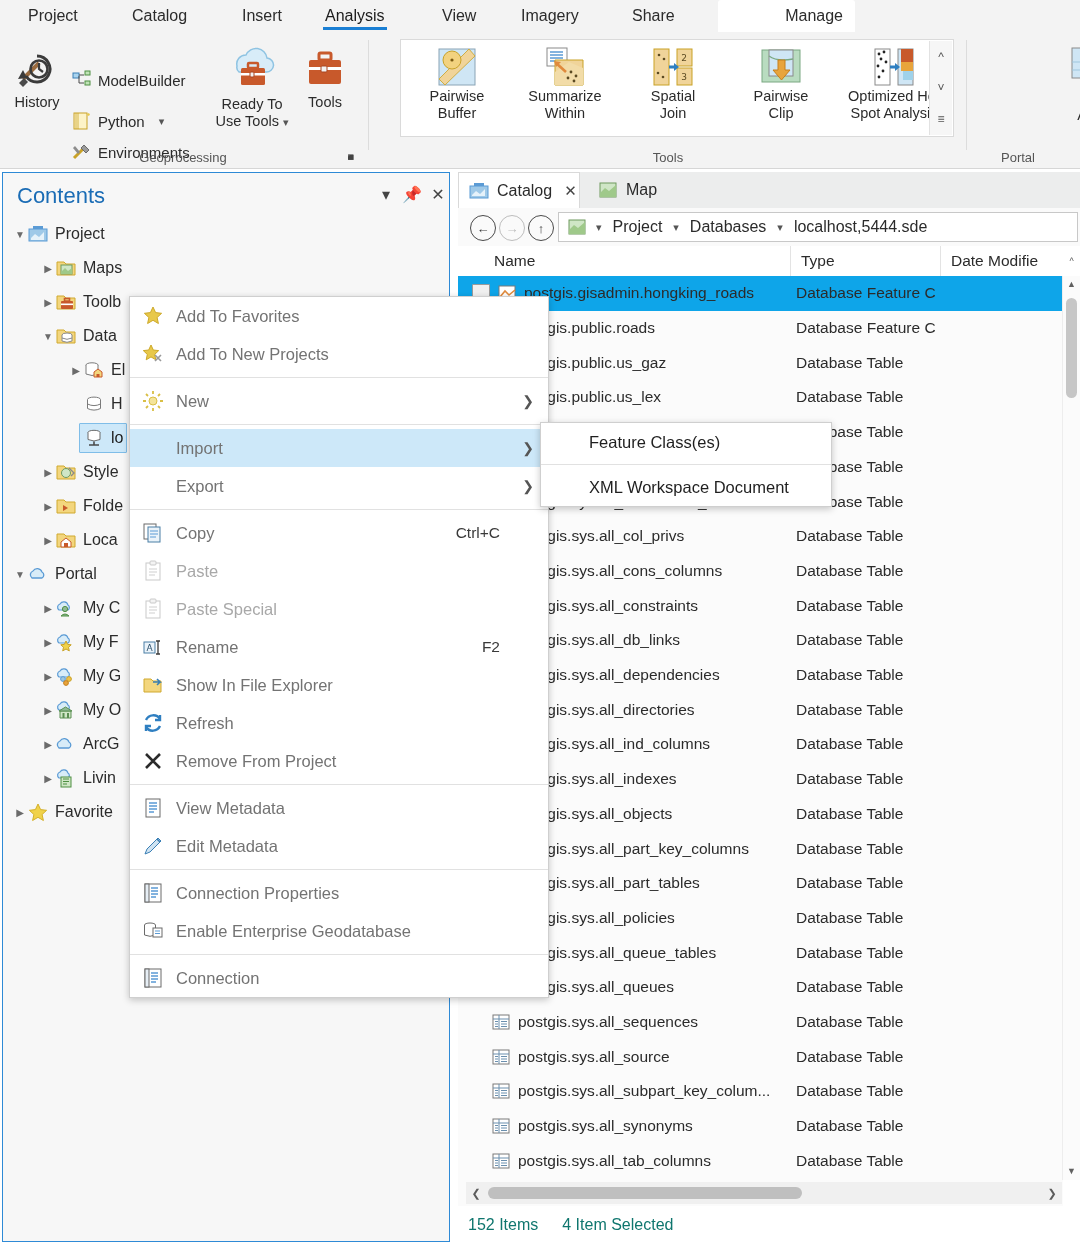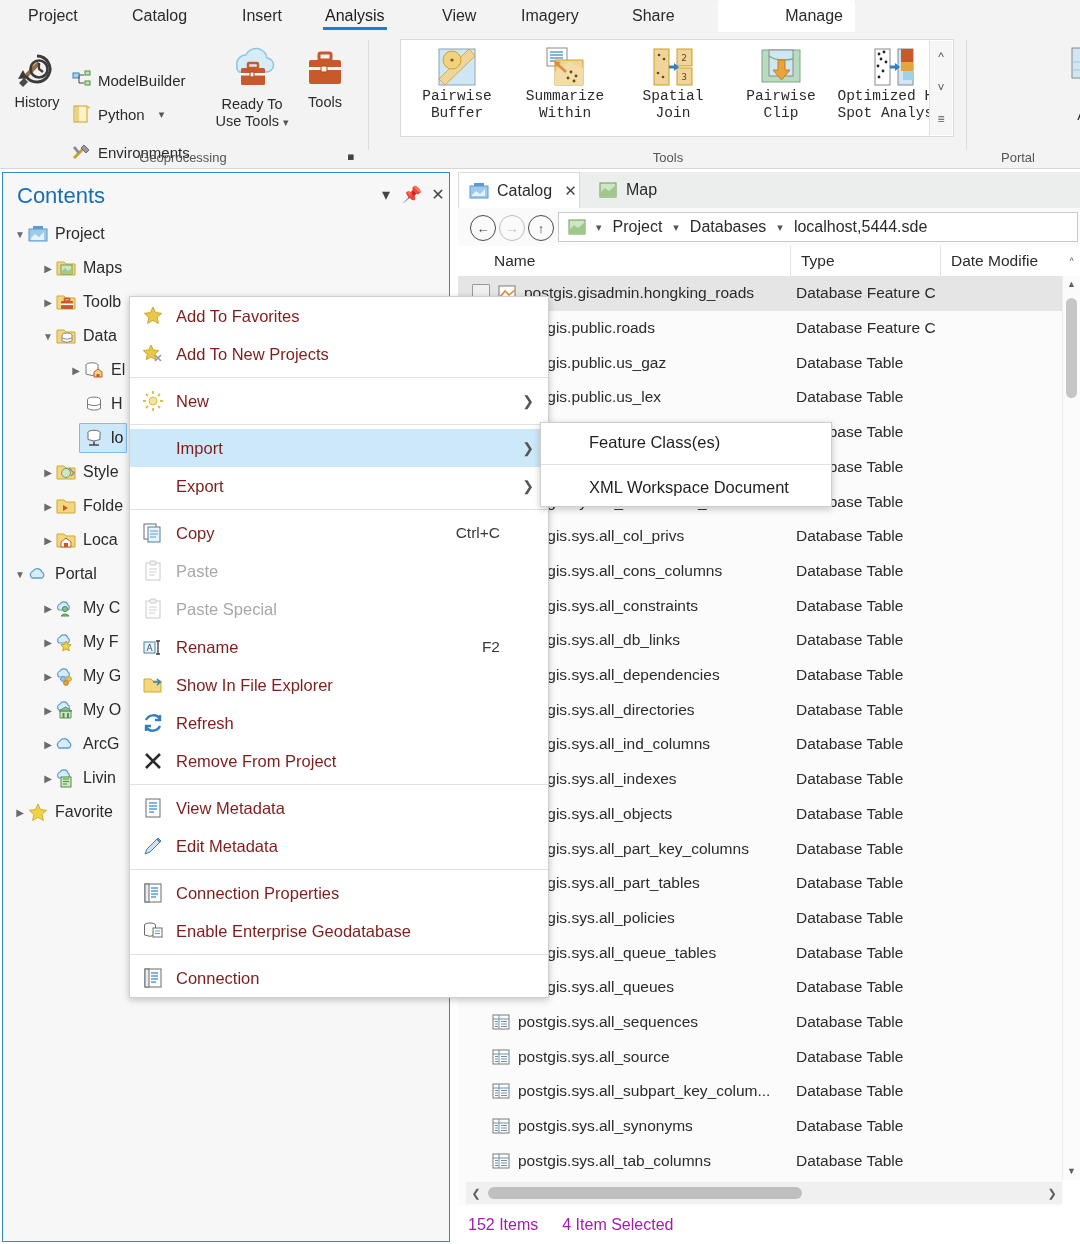--- a/index.html
+++ b/index.html
@@ -27,21 +27,21 @@
   .group-sep{position:absolute;top:8px;width:1px;height:110px;background:#dcdcdc;}
   .dialog-launcher{position:absolute;bottom:4px;font-size:11px;color:#666;cursor:pointer;}
 
   .bigbtn{position:absolute;text-align:center;cursor:pointer;}
   .bigbtn .lbl{font-size:14.5px;line-height:17px;color:#2b2b2b;}
   .smallitem{position:absolute;display:flex;align-items:center;gap:6px;cursor:pointer;font-size:15px;}
   .smallitem .lbl{white-space:nowrap;}
 
   .toolbox-frame{position:absolute;background:#fff;border:1px solid #dadada;}
   .toolbtn{position:absolute;width:104px;text-align:center;cursor:pointer;}
-  .toolbtn .lbl{font-size:14.5px;line-height:17px;color:#2b2b2b;font-family:Liberation Mono, monospace;}
+  .toolbtn .lbl{font-size:14.5px;line-height:17px;color:#2b2b2b;}
   .spin{position:absolute;right:1px;width:22px;background:#f6f6f6;border-left:1px solid #e2e2e2;
         display:flex;align-items:center;justify-content:center;font-size:12px;color:#555;cursor:pointer;}
 
   
   .contents{position:absolute;left:2px;top:172px;width:448px;height:1070px;background:#f7f7f7;
             border:1px solid #2e8ad6;box-sizing:border-box;}
   .contents-head{position:relative;height:44px;}
   .contents-title{position:absolute;left:14px;top:10px;font-size:22px;color:#1a6cb5;}
   .chead-icon{position:absolute;top:12px;width:22px;height:22px;text-align:center;line-height:20px;
               font-size:16px;color:#444;cursor:pointer;}
@@ -69,45 +69,45 @@
   .crumb{font-size:16px;color:#2b2b2b;padding:0 2px;cursor:pointer;white-space:nowrap;}
   .crumb-caret{font-size:11px;color:#555;padding:0 9px;cursor:pointer;}
 
   .colhead{position:absolute;left:0;top:74px;width:622px;height:30px;background:#ffffff;
            border-bottom:1px solid #dcdcdc;}
   .colcell{position:absolute;top:0;height:30px;line-height:30px;font-size:15.5px;color:#2b2b2b;
            border-left:1px solid #e3e3e3;padding-left:10px;box-sizing:border-box;cursor:pointer;}
 
   .rows{position:absolute;left:0;top:104px;width:605px;height:1081px;overflow:hidden;background:#fbfbfb;}
   .row{position:absolute;left:0;width:605px;height:34.7px;display:flex;align-items:center;}
-  .row.sel{background:#e5e5e5;}
+  .row.sel{background:#0ea5e9;}
   .row .ck{width:16px;height:16px;border:1px solid #9a9a9a;background:#f0f0f0;margin-left:14px;border-radius:1px;}
   .row .ricon{width:18px;height:16px;margin-left:8px;}
   .row .rname{font-size:15.5px;color:#2b2b2b;margin-left:8px;white-space:nowrap;}
   .row .rtype{position:absolute;left:338px;font-size:15.5px;color:#2b2b2b;white-space:nowrap;}
 
   .vscroll{position:absolute;right:0;top:104px;width:17px;bottom:64px;background:#fbfbfb;border-left:1px solid #ededed;}
   .vsarrow{position:absolute;left:0;width:17px;height:17px;text-align:center;font-size:9px;color:#606060;cursor:pointer;line-height:17px;}
   .vsthumb{position:absolute;left:3px;width:11px;background:#c6c6c6;border-radius:6px;cursor:pointer;}
 
   .hscrollwrap{position:absolute;left:8px;right:18px;bottom:40px;height:22px;background:#f0f0f0;display:flex;align-items:center;}
   .hsarrow{width:20px;text-align:center;font-size:11px;color:#5b5b5b;cursor:pointer;}
   .hsthumb{position:absolute;left:22px;height:12px;background:#bfbfbf;border-radius:6px;cursor:pointer;}
 
   .statusbar{position:absolute;left:0;bottom:0;width:622px;height:38px;background:#ffffff;
              display:flex;align-items:center;}
-  .statusitem{font-size:16px;color:#a21caf;white-space:nowrap;}
+  .statusitem{font-size:16px;color:#0f766e;white-space:nowrap;}
 
   
   .ctxmenu{position:absolute;left:129px;top:296px;width:418px;background:#ffffff;
            border:1px solid #cfcfcf;box-shadow:0 2px 7px rgba(0,0,0,.22);z-index:50;}
   .mi{position:relative;height:38px;display:flex;align-items:center;cursor:pointer;}
   .mi.hi{background:#cde8f9;}
   .mi .micon{width:46px;text-align:center;font-size:17px;}
-  .mi .mlabel{font-size:16.5px;color:#7f1d1d;}
+  .mi .mlabel{font-size:16.5px;color:#737373;}
   .mi.disabled .mlabel{color:#a8a8a8;}
   .mi .macc{position:absolute;right:48px;font-size:15.5px;color:#3a3a3a;}
   .mi .marrow{position:absolute;right:14px;font-size:14px;color:#555;}
   .msep{height:1px;background:#e1e1e1;margin:4px 0;}
 
   .submenu{position:absolute;left:540px;top:422px;width:290px;background:#ffffff;
            border:1px solid #cfcfcf;box-shadow:0 2px 7px rgba(0,0,0,.22);z-index:60;}
   .smi{height:38px;display:flex;align-items:center;cursor:pointer;padding-left:48px;
        font-size:16.5px;color:#1f1f1f;}
   .smsep{height:1px;background:#e1e1e1;margin:3px 0;}
@@ -154,21 +154,21 @@
             <svg width="20" height="20" viewBox="0 0 20 20">
               <rect x="1" y="3" width="6" height="5" fill="#a9d4ef" stroke="#3a7fb5"></rect>
               <rect x="13" y="1" width="5" height="4" fill="#bfe3b6" stroke="#4f8f43"></rect>
               <rect x="13" y="11" width="5" height="4" fill="#bfe3b6" stroke="#4f8f43"></rect>
               <path d="M7 5 h5 M7 6 l0 7 h5" stroke="#4a4a4a" stroke-width="1" fill="none"></path>
             </svg>
           </span>
           <span class="lbl">ModelBuilder</span>
         </div>
 
-        <div class="smallitem" style="left:72px;top:72px;">
+        <div class="smallitem" style="left:72px;top:79px;">
           <span>
             <svg width="20" height="20" viewBox="0 0 20 20">
               <rect x="2" y="2" width="13" height="16" fill="#fdf3c8" stroke="#c9a227"></rect>
               <path d="M4 2 v16 M6 2 v16" stroke="#c9a227" stroke-width="0.8"></path>
               <path d="M15 3 l2 -1 l1 2 l-2 1 z" fill="#e8c84a"></path>
             </svg>
           </span>
           <span class="lbl">Python</span>
           <span style="font-size:11px;color:#555;margin-left:8px">▾</span>
         </div>

